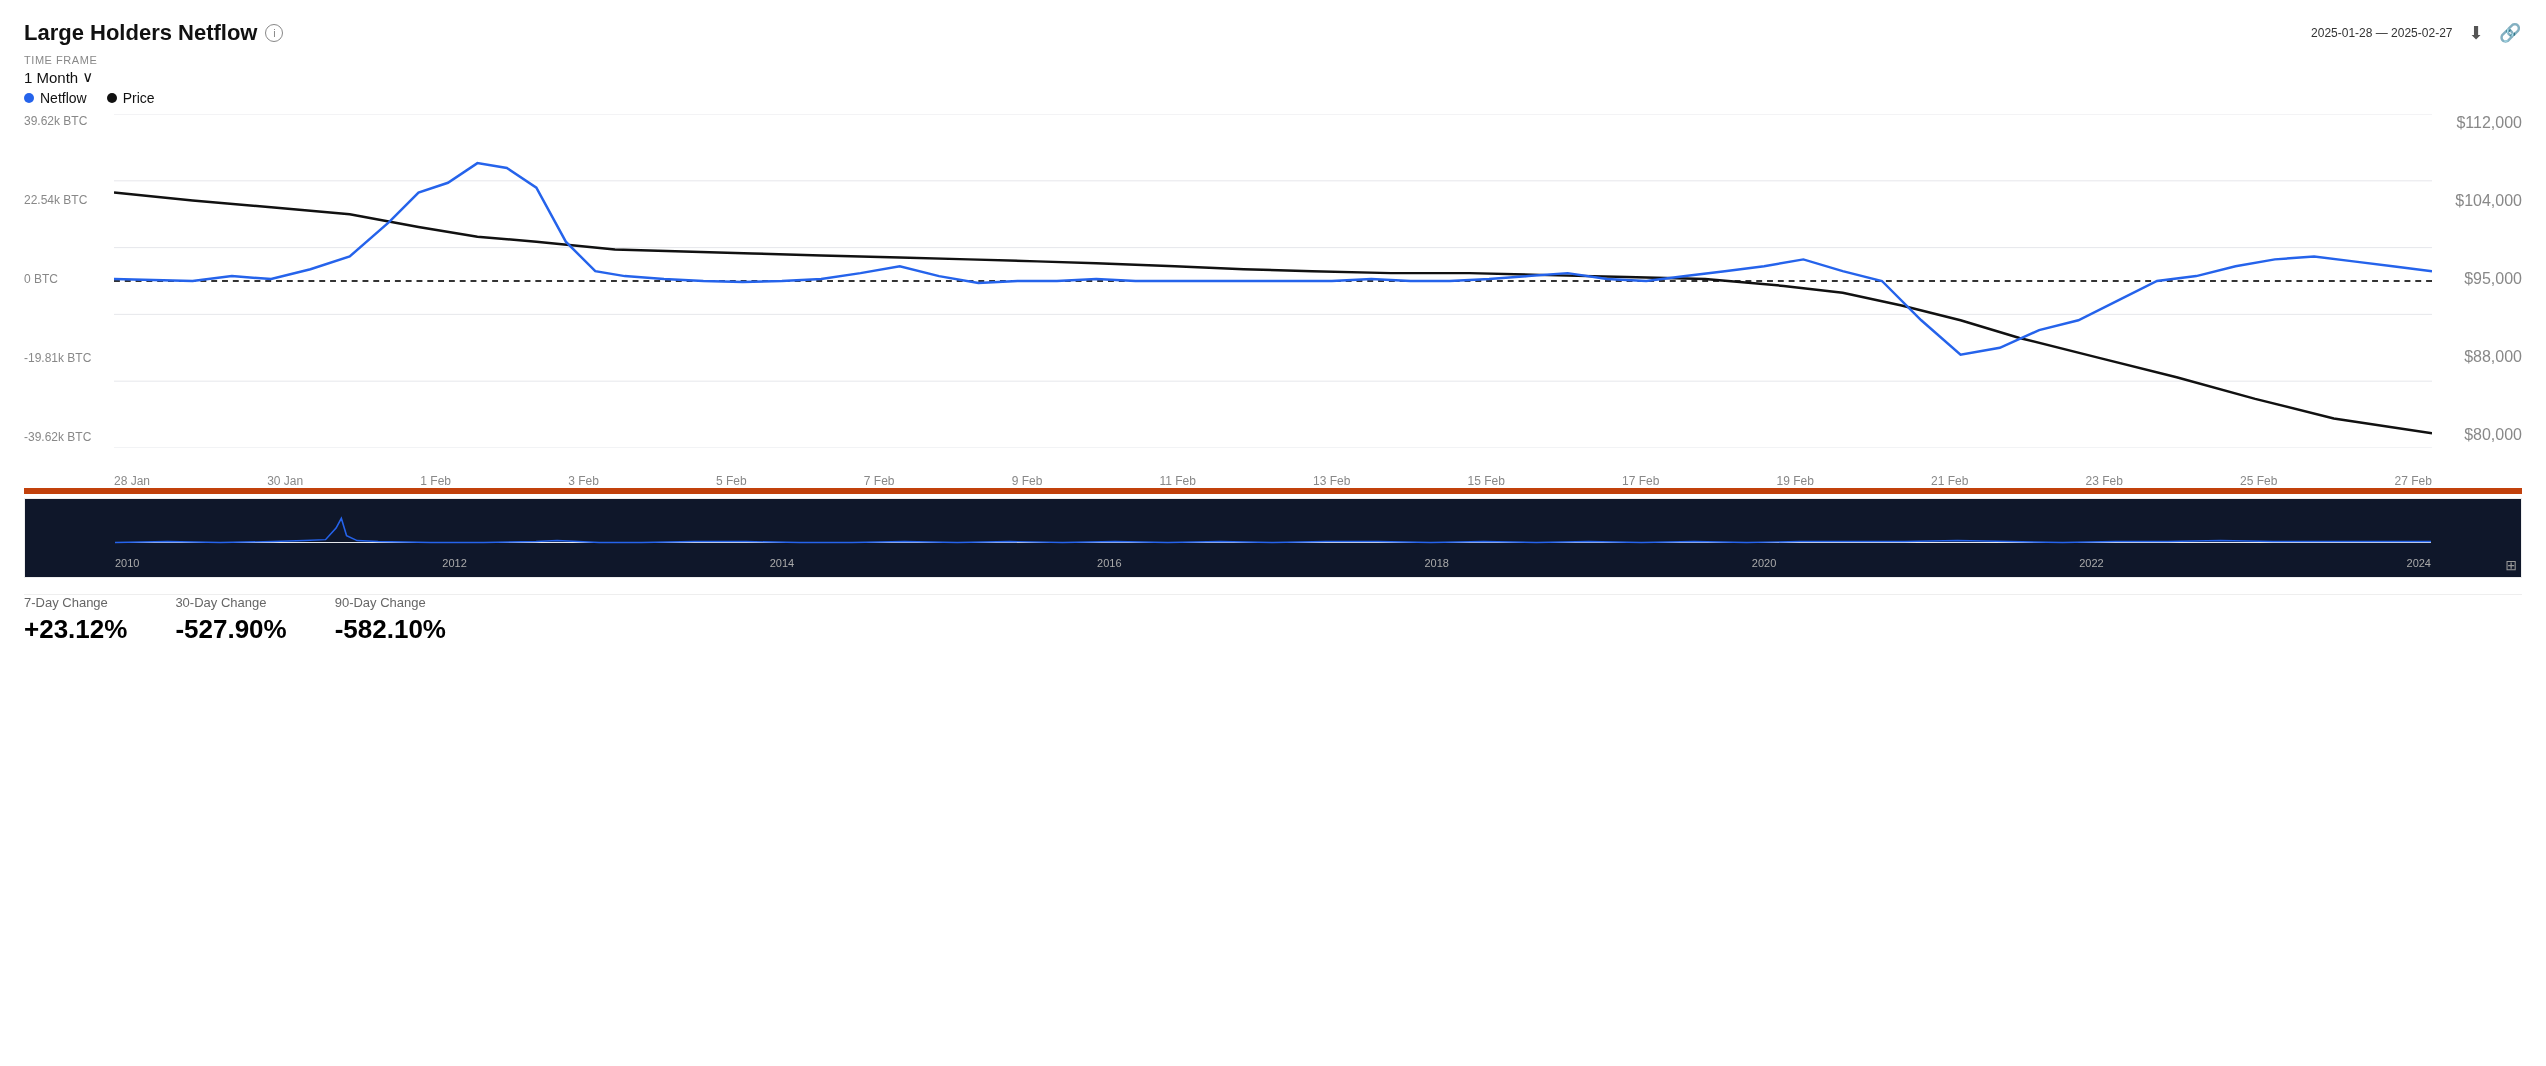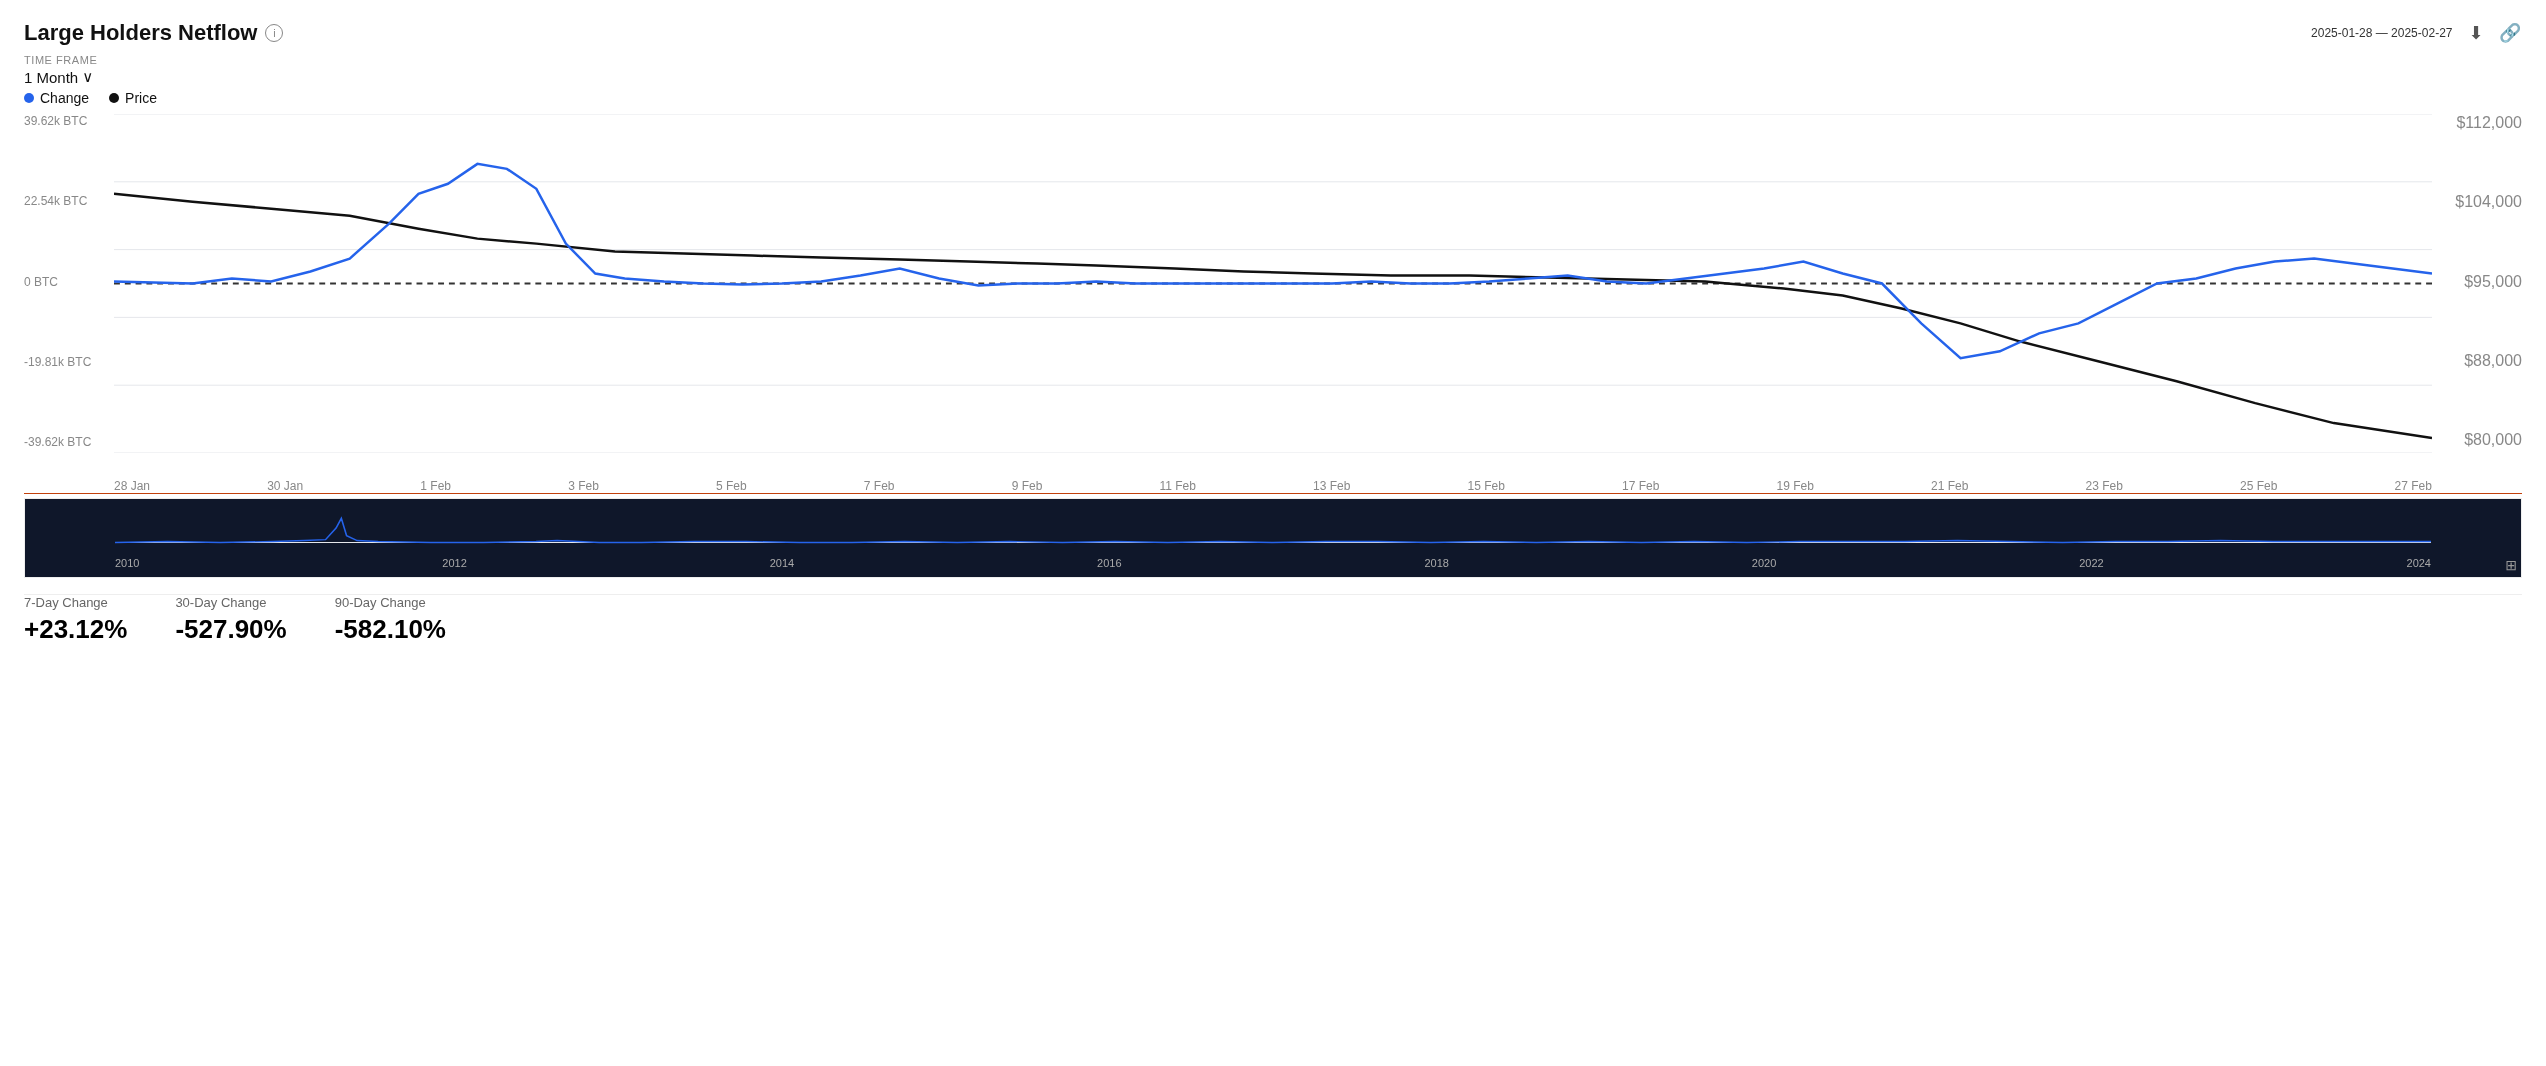--- a/index.html
+++ b/index.html
@@ -94,21 +94,21 @@
       border-radius: 50%;
     }
     .chart-wrapper {
       position: relative;
       width: 100%;
     }
     .main-chart {
       position: relative;
       height: 380px;
       width: 100%;
-      border-bottom: 1px solid #c2410c;
+      border-bottom: 6px solid #c2410c;
     }
     .y-axis-left {
       position: absolute;
       left: 0;
       top: 0;
       bottom: 40px;
       width: 90px;
       display: flex;
       flex-direction: column;
       justify-content: space-between;
@@ -227,21 +227,21 @@
     <div class="timeframe-label">TIME FRAME</div>
     <div class="timeframe-select">
       <span>1 Month</span>
       <span>∨</span>
     </div>
   </div>
 
   <div class="legend">
     <div class="legend-item">
       <div class="legend-dot" style="background:#2563eb;"></div>
-      <span>Change</span>
+      <span>Netflow</span>
     </div>
     <div class="legend-item">
       <div class="legend-dot" style="background:#111;"></div>
       <span>Price</span>
     </div>
   </div>
 
   <div class="chart-wrapper">
 
     <div class="main-chart">

